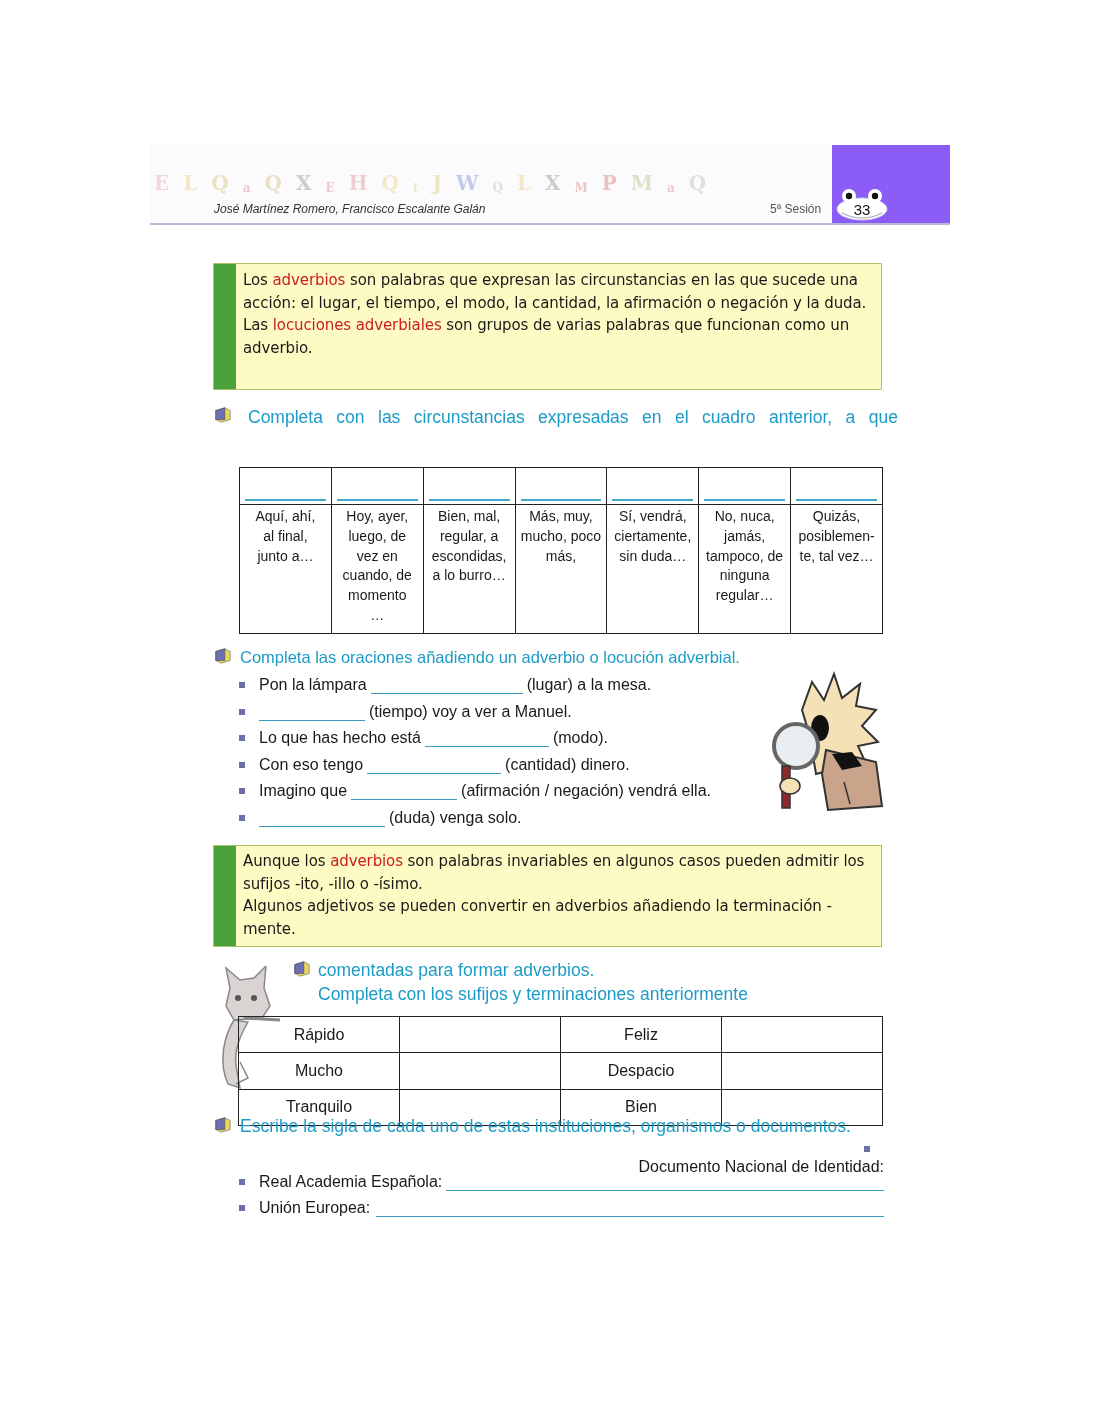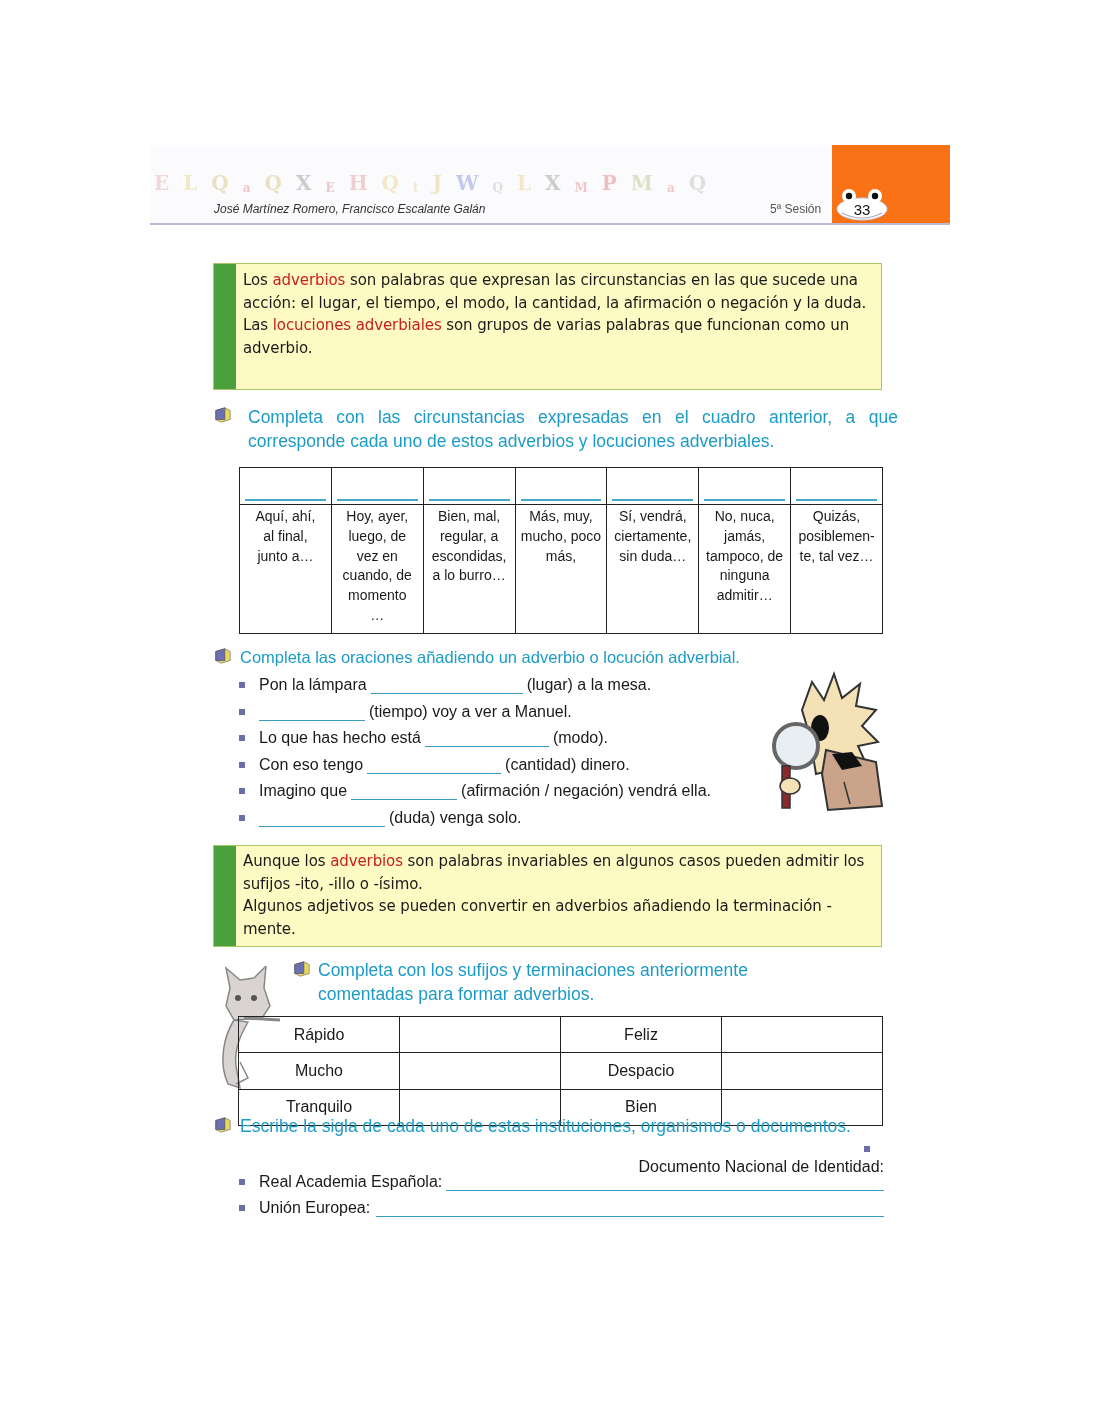--- a/index.html
+++ b/index.html
@@ -6,21 +6,21 @@
   body{width:1100px;height:1422px;position:relative;overflow:hidden;font-family:"Liberation Sans",sans-serif;color:#1a1a1a;}
   .abs{position:absolute;}
   
   .header{left:150px;top:145px;width:800px;height:80px;}
   .header-bg{left:0;top:0;width:682px;height:78px;background:#fbfbfd;}
   .deco-row{left:0;top:16px;width:682px;height:34px;display:flex;gap:14px;align-items:flex-end;padding-left:4px;}
   .deco{font-family:"DejaVu Serif",serif;font-weight:bold;font-size:20px;opacity:.28;}
   .header-rule{left:0;top:78px;width:800px;height:2px;background:#b9bbd6;}
   .authors{left:64px;top:57px;font-size:12px;font-style:italic;color:#333;}
   .session{left:620px;top:57px;font-size:12px;color:#555;}
-  .purple{left:682px;top:0;width:118px;height:78px;background:#f97316;}
+  .purple{left:682px;top:0;width:118px;height:78px;background:#8b5cf6;}
   .frog{left:4px;top:40px;width:52px;height:36px;}
   .pagenum{left:15px;top:56px;width:30px;text-align:center;font-size:15px;color:#111;}
   
   .note{left:213px;width:669px;background:#fdfbc3;border:1px solid #a9c46b;box-sizing:border-box;}
   .note .bar{position:absolute;left:0;top:0;bottom:0;width:22px;background:#4aa03a;}
   .note .txt{position:absolute;left:29px;right:10px;top:5px;font-family:"DejaVu Sans",sans-serif;font-size:15px;line-height:22.7px;color:#1a1a1a;letter-spacing:-.1px;}
   .red{color:#c8201e;margin-top:8px;}
   
   .instr{font-size:17.5px;color:#1c9bc6;line-height:24px;}
   .cube{width:20px;height:18px;}
@@ -96,21 +96,20 @@
       <path d="M2 5 L12 2 L12 15 L2 15 Z" fill="#6b6fb3" stroke="#555" stroke-width=".8"></path>
     </g>
   </defs>
 </svg>
 
 <svg class="abs cube" style="left:213px;top:406px;" viewBox="0 0 20 20">
     <use href="#cube"></use>
   </svg>
 <div class="abs instr" style="left:248px;top:405px;width:650px;text-align:justify;">
   <div style="text-align:justify;text-align-last:justify;">Completa con las circunstancias expresadas en el cuadro anterior, a que</div>
-  <div>corresponde cada uno de estos adverbios y locuciones adverbiales.</div>
 </div>
 
 <table class="abs t1">
   <tbody>
       <tr class="blank">
     <td>
           <span class="blankline"></span>
         </td>
     <td>
           <span class="blankline"></span>
@@ -159,21 +158,21 @@
     <td style="padding-top:2px">
       <div>Sí, vendrá,</div>
       <div>ciertamente,</div>
       <div>sin duda…</div>
     </td>
     <td style="padding-top:2px">
       <div>No, nuca,</div>
       <div>jamás,</div>
       <div>tampoco, de</div>
       <div>ninguna</div>
-      <div>admitir…</div>
+      <div>regular…</div>
     </td>
     <td style="padding-top:2px">
       <div>Quizás,</div>
       <div>posiblemen-</div>
       <div>te, tal vez…</div>
     </td>
   </tr>
 </tbody>
   </table>
 
@@ -243,22 +242,22 @@
   <path d="M20 54 C10 70 4 96 14 118 L26 122 L22 100 C20 84 26 70 34 56 Z" fill="#d9d4d2" stroke="#888" stroke-width="1.5"></path>
   <path d="M30 52 L66 54" stroke="#888" stroke-width="3"></path>
   <circle cx="24" cy="32" r="3" fill="#555"></circle>
     <circle cx="40" cy="32" r="3" fill="#555"></circle>
   <path d="M26 96 L34 112 L22 118" fill="none" stroke="#888" stroke-width="1.5"></path>
 </svg>
 <svg class="abs cube" style="left:292px;top:960px;" viewBox="0 0 20 20">
     <use href="#cube"></use>
   </svg>
 <div class="abs instr" style="left:318px;top:958px;">
+  <div>comentadas para formar adverbios.</div>
   <div>Completa con los sufijos y terminaciones anteriormente</div>
-  <div>comentadas para formar adverbios.</div>
 </div>
 
 <table class="abs t2">
   <tbody>
       <tr>
     <td>Rápido</td>
     <td></td>
     <td>Feliz</td>
     <td></td>
   </tr>

